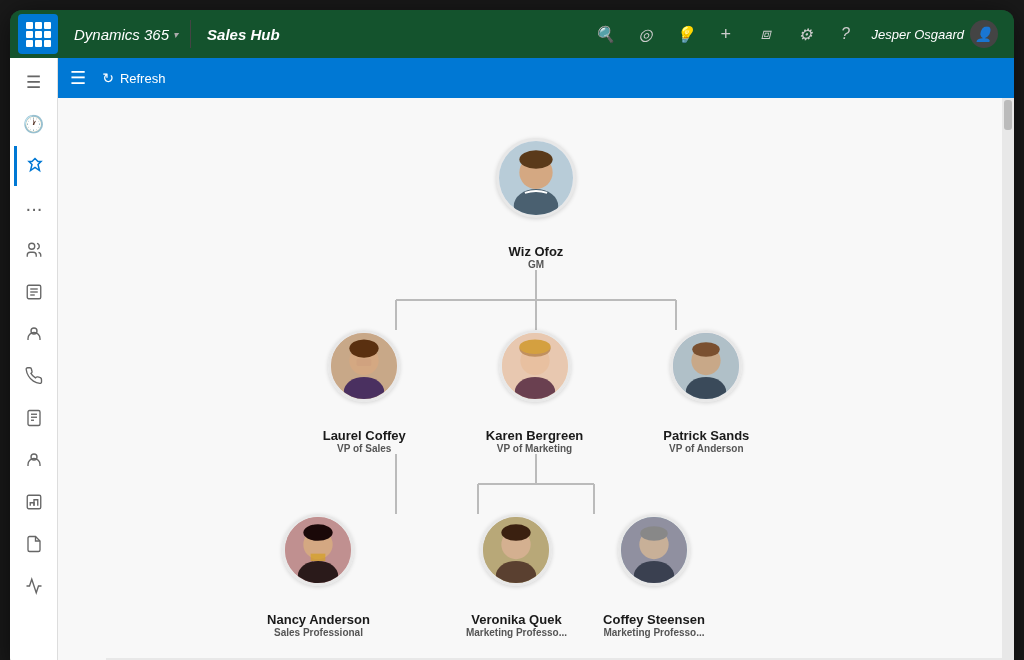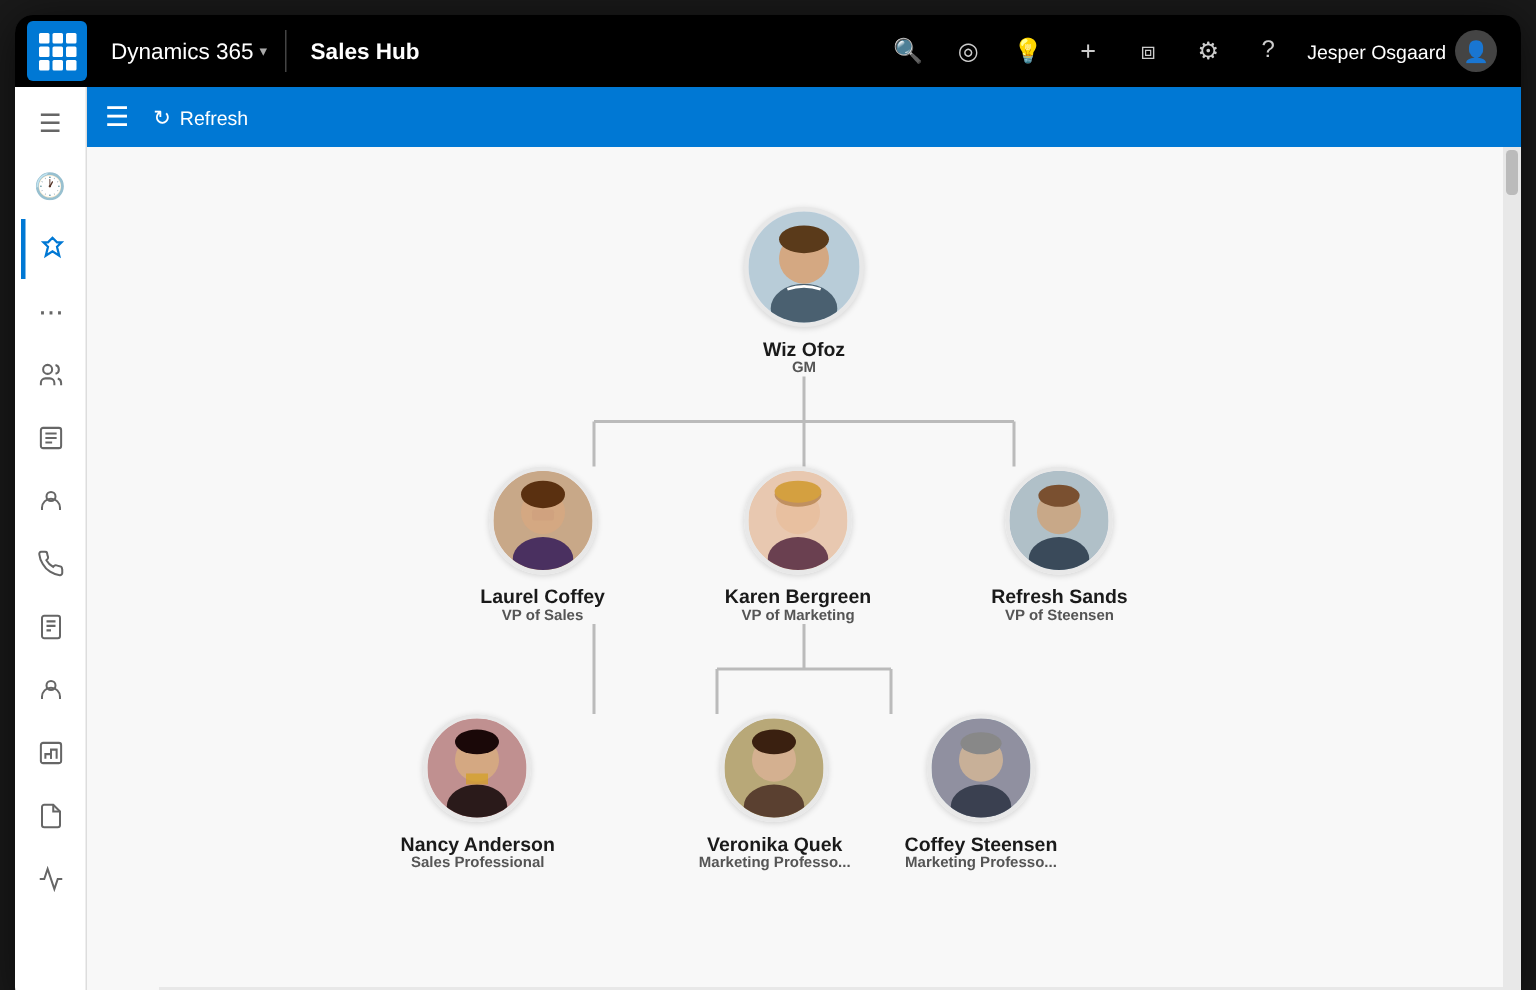--- a/index.html
+++ b/index.html
@@ -17,27 +17,28 @@
       height: 660px;
       background: #2b2b2b;
       border-radius: 12px;
       overflow: hidden;
       display: flex;
       flex-direction: column;
       box-shadow: 0 4px 32px rgba(0,0,0,0.6);
     }
     
     .top-nav {
-      background: #000000;
+      background: #14532d;
       height: 48px;
       display: flex;
       align-items: center;
       flex-shrink: 0;
       padding: 0 8px;
       gap: 0;
+      font-style: italic;
     }
     .waffle-btn {
       width: 40px; height: 40px;
       background: #0078d4;
       border-radius: 4px;
       display: flex; align-items: center; justify-content: center;
       cursor: pointer;
       margin-right: 8px;
       flex-shrink: 0;
     }
@@ -177,21 +178,21 @@
       color: #555;
       overflow: hidden;
       border: 3px solid #e8e8e8;
       box-shadow: 0 1px 4px rgba(0,0,0,0.15);
     }
     .node-avatar.root {
       width: 80px; height: 80px;
       background: #d0dce8;
     }
     .node-name {
-      margin-top: 7px;
+      margin-top: 26px;
       font-size: 13px;
       font-weight: 600;
       color: #1a1a1a;
       text-align: center;
     }
     .node-title {
       font-size: 10px;
       color: #555;
       text-align: center;
       margin-top: 0;
@@ -401,22 +402,22 @@
 
             <div class="node">
               <div class="node-avatar avatar-patrick">
                 <svg width="72" height="72" viewBox="0 0 72 72">
                   <rect width="72" height="72" rx="36" fill="#b0c0c8"></rect>
                   <ellipse cx="36" cy="64" rx="22" ry="16" fill="#3a4a5a"></ellipse>
                   <circle cx="36" cy="30" r="16" fill="#c8a888"></circle>
                   <ellipse cx="36" cy="18" rx="15" ry="8" fill="#7a5030"></ellipse>
                 </svg>
               </div>
-              <div class="node-name">Refresh Sands</div>
-              <div class="node-title">VP of Steensen</div>
+              <div class="node-name">Patrick Sands</div>
+              <div class="node-title">VP of Anderson</div>
             </div>
           </div>
 
           <div style="position:relative;width:440px;height:60px;">
             <svg width="440" height="60" style="position:absolute;top:0;left:0;overflow:visible;">
 
               <line x1="80" y1="0" x2="80" y2="30" stroke="#bbb" stroke-width="2"></line>
               <line x1="80" y1="30" x2="80" y2="60" stroke="#bbb" stroke-width="2"></line>
 
               <line x1="220" y1="0" x2="220" y2="30" stroke="#bbb" stroke-width="2"></line>

